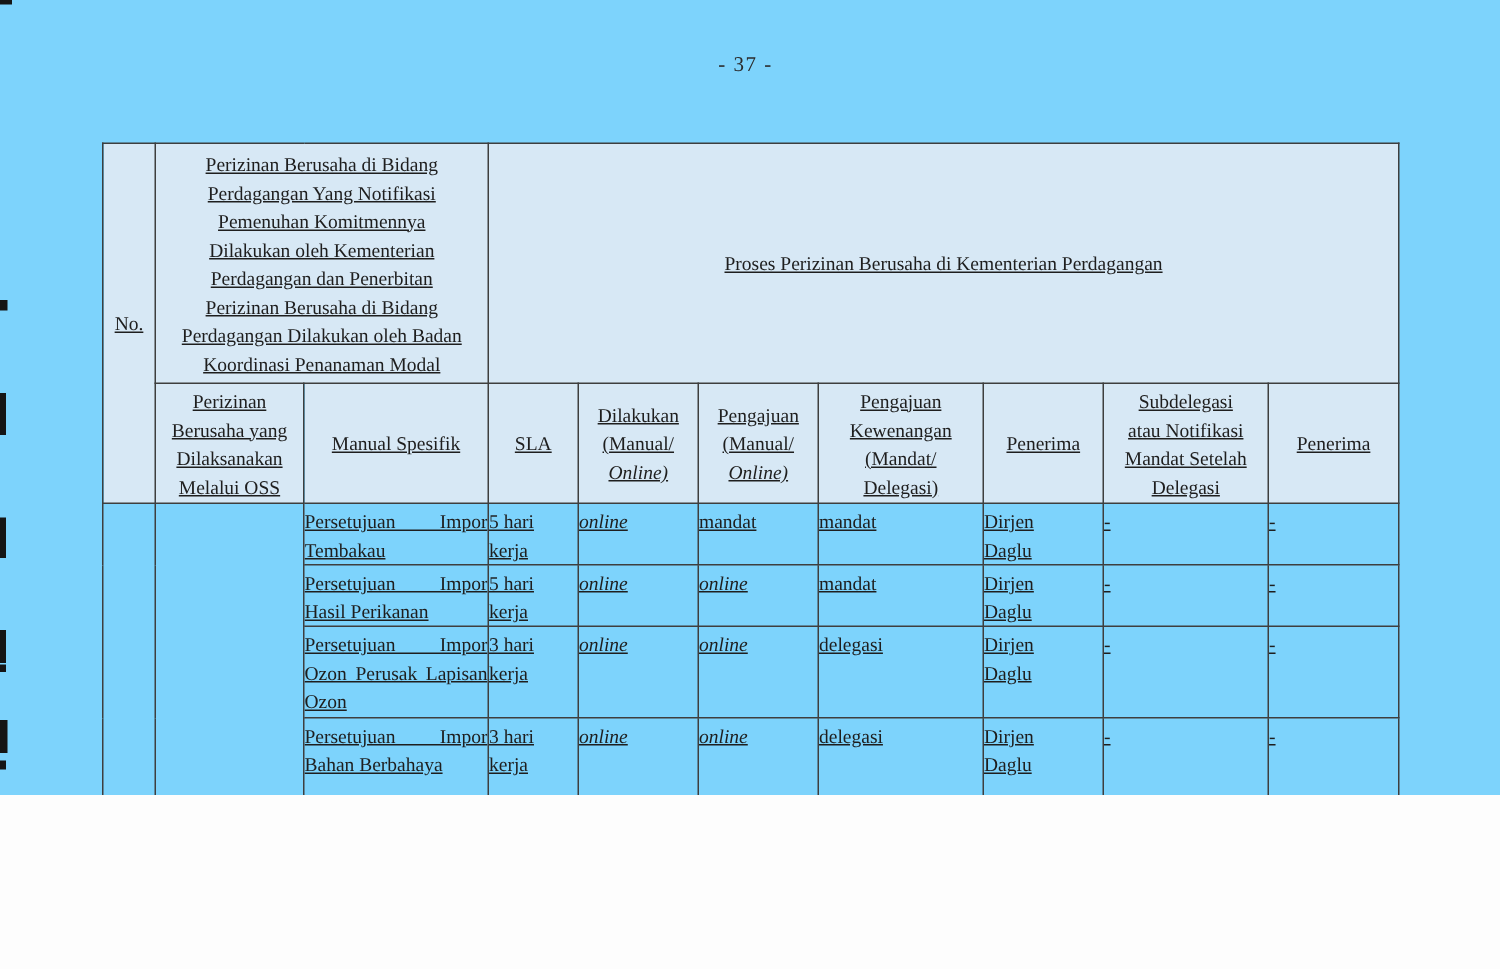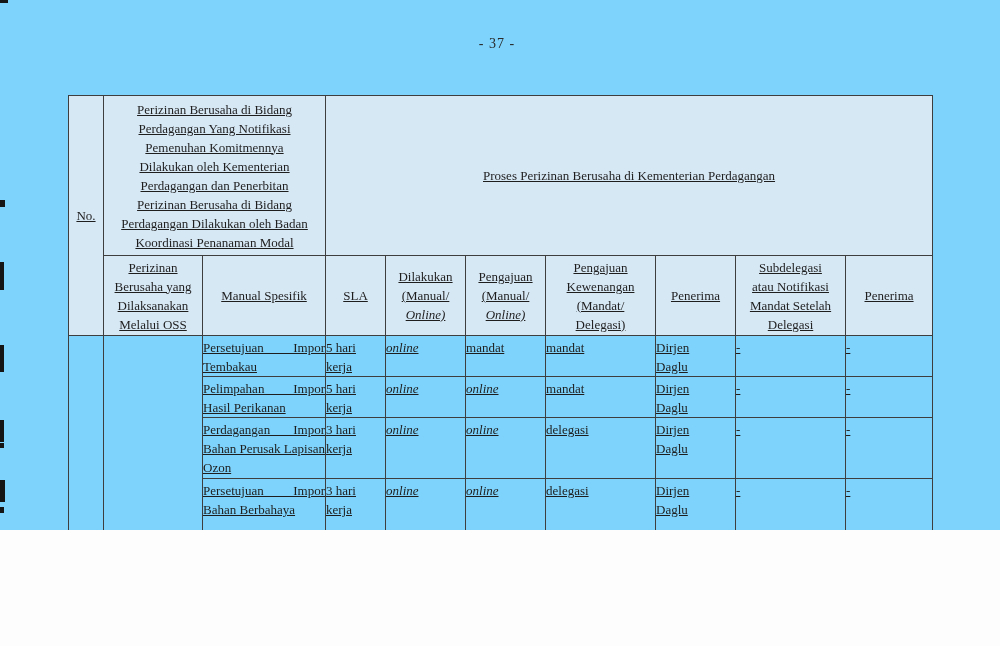--- a/index.html
+++ b/index.html
@@ -124,34 +124,34 @@
         <td style="font-style: italic;">online</td>
         <td style="font-style: normal;">mandat</td>
         <td>mandat</td>
         <td class="prelines">Dirjen
 Daglu</td>
         <td>-</td>
         <td>-</td>
       </tr>
 
       <tr class="r r2">
-        <td class="just">Pelimpahan Impor Hasil Perikanan</td>
+        <td class="just">Persetujuan Impor Hasil Perikanan</td>
         <td class="prelines slacell">5 hari
 kerja</td>
         <td style="font-style: italic;">online</td>
         <td style="font-style: italic;">online</td>
         <td>mandat</td>
         <td class="prelines">Dirjen
 Daglu</td>
         <td>-</td>
         <td>-</td>
       </tr>
 
       <tr class="r r3">
-        <td class="just">Perdagangan Impor Bahan Perusak Lapisan Ozon</td>
+        <td class="just">Persetujuan Impor Ozon Perusak Lapisan Ozon</td>
         <td class="prelines slacell">3 hari
 kerja</td>
         <td style="font-style: italic;">online</td>
         <td style="font-style: italic;">online</td>
         <td>delegasi</td>
         <td class="prelines">Dirjen
 Daglu</td>
         <td>-</td>
         <td>-</td>
       </tr>

